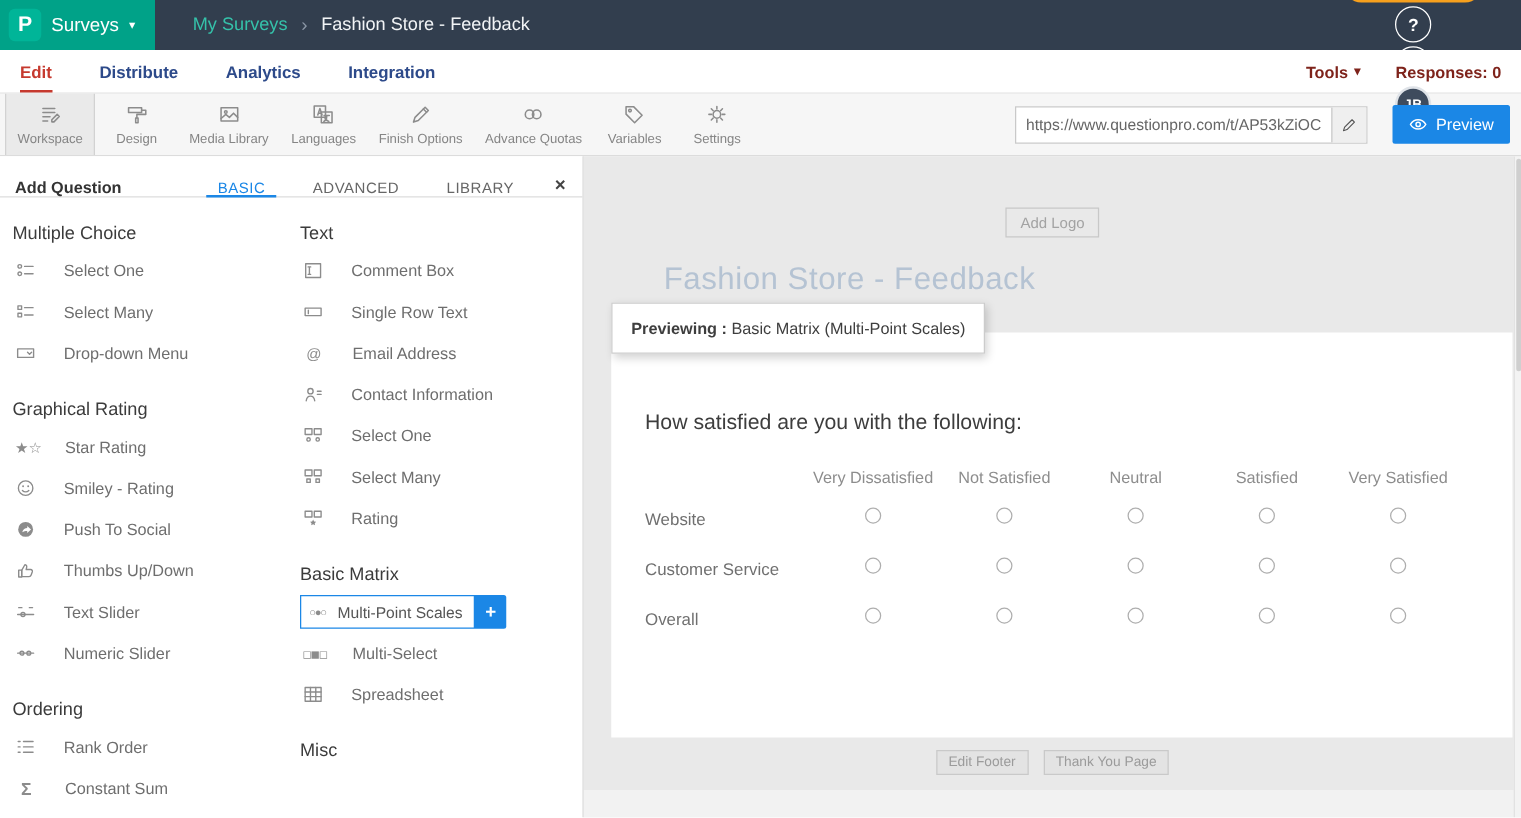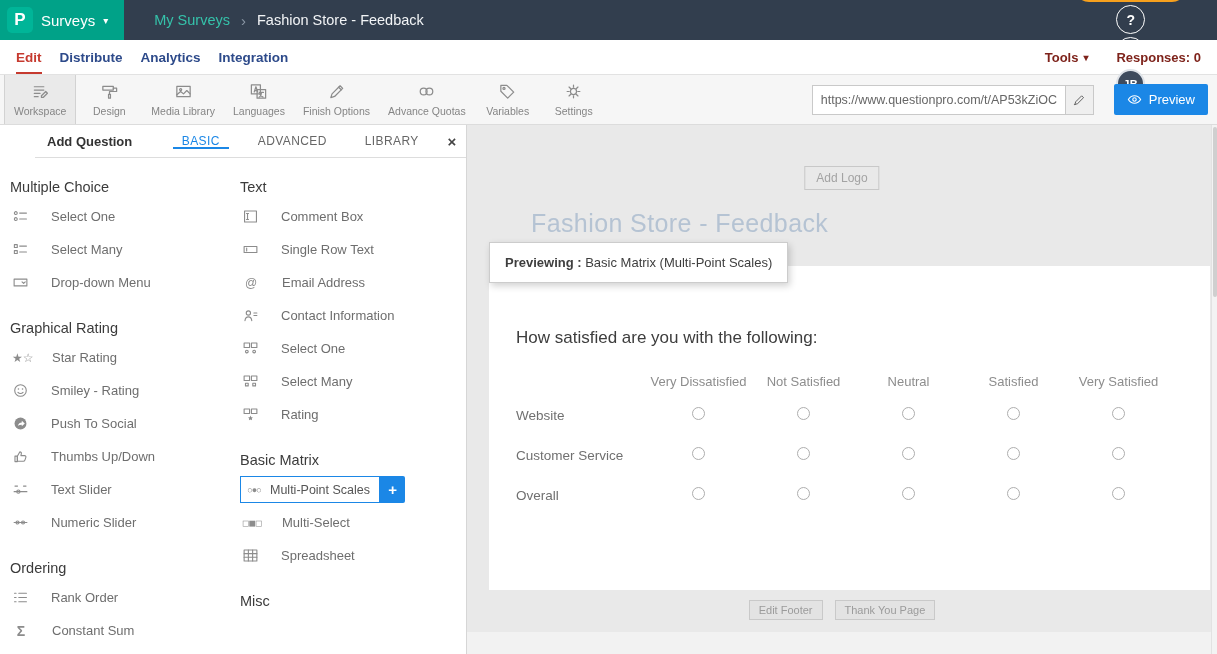--- a/index.html
+++ b/index.html
@@ -28,21 +28,21 @@
     display:flex; align-items:center; justify-content:center; cursor:pointer; color:#fff;
     font-size:14px; font-weight:bold; background:transparent; }
   .upgrade { background:#f7a01d; color:#fff; font-weight:bold; font-size:12.5px;
     padding:7px 15px; border-radius:16px; border:none; cursor:pointer; }
   .avatar { width:29px; height:29px; border:2px solid #dfe3e8; border-radius:50%;
     background:#3e4b5d; display:flex; align-items:center; justify-content:center;
     font-size:11px; font-weight:bold; letter-spacing:.5px; cursor:pointer; }
 
   
   .nav { height:35px; background:#fff; border-bottom:1px solid #e2e2e2; display:flex;
-    align-items:stretch; padding-left:16px; gap:18px; font-size:13.5px; font-weight:bold; }
+    align-items:stretch; padding-left:16px; gap:38px; font-size:13.5px; font-weight:bold; }
   .nav-tab { color:#2d4a8a; cursor:pointer; position:relative; display:flex; align-items:center; }
   .nav-tab.active { color:#c63a2f; }
   .nav-tab.active::after { content:""; position:absolute; left:0; right:0; bottom:0; height:2px; background:#c63a2f; }
   .nav-right { margin-left:auto; display:flex; align-items:center; gap:28px; padding-right:16px;
     color:#7e231b; font-size:13px; }
   .nav-right .caret { color:#7e231b; }
   .nav-right > div { cursor:pointer; display:flex; align-items:center; gap:5px; }
 
   
   .toolbar { height:50px; background:#f6f6f6; border-bottom:1px solid #dcdcdc; display:flex;
@@ -62,21 +62,21 @@
   .preview-btn { display:flex; align-items:center; gap:7px; background:#1b87e6; color:#fff;
     height:31px; padding:0 13px; font-size:13px; border:none; cursor:pointer; border-radius:2px; }
   .preview-btn svg { width:15px; height:15px; }
 
   
   .content { display:flex; height:529px; }
 
   
   .sidebar { width:467px; min-width:467px; background:#fff; border-right:1px solid #d6d6d6;
     display:flex; flex-direction:column; }
-  .panel-head { height:33px; min-height:33px; border-bottom:1px solid #ddd; display:flex; align-items:center;margin-left:35px; }
+  .panel-head { height:33px; min-height:33px; border-bottom:1px solid #ddd; display:flex; align-items:flex-end; }
   .panel-title { font-size:13px; font-weight:bold; color:#333; display:flex; align-items:center;
     padding:0 12px; width:178px; }
   .panel-tabs { display:flex; flex:1; }
   .ptab { padding:0 19px; display:flex; align-items:center; font-size:12px; color:#666;
     letter-spacing:.4px; cursor:pointer; position:relative; }
   .ptab.active { color:#1b87e6; }
   .ptab.active::after { content:""; position:absolute; left:10px; right:10px; bottom:-1px; height:2px; background:#1b87e6; }
   .panel-close { width:42px; display:flex; align-items:center; justify-content:center;
     color:#444; cursor:pointer; font-size:15px; font-weight:bold; }
   .panel-body { flex:1; display:flex; padding-left:10px; overflow:hidden; }

